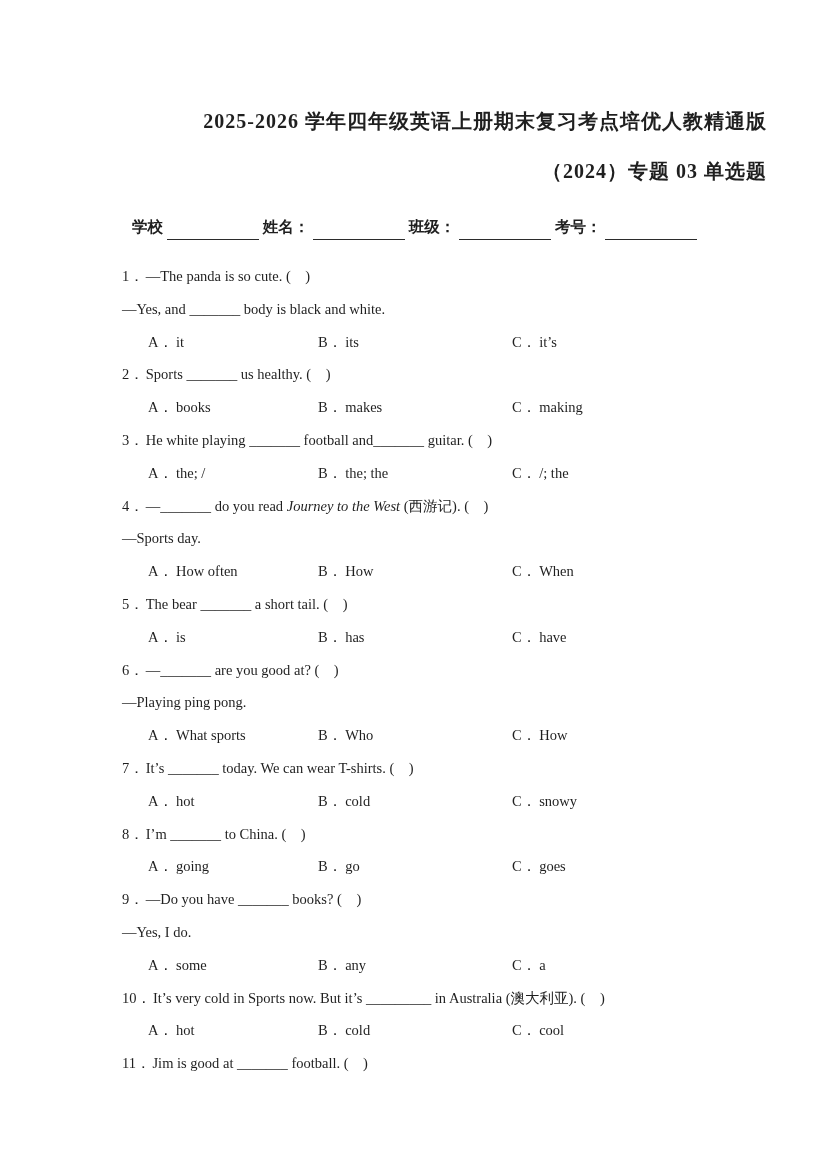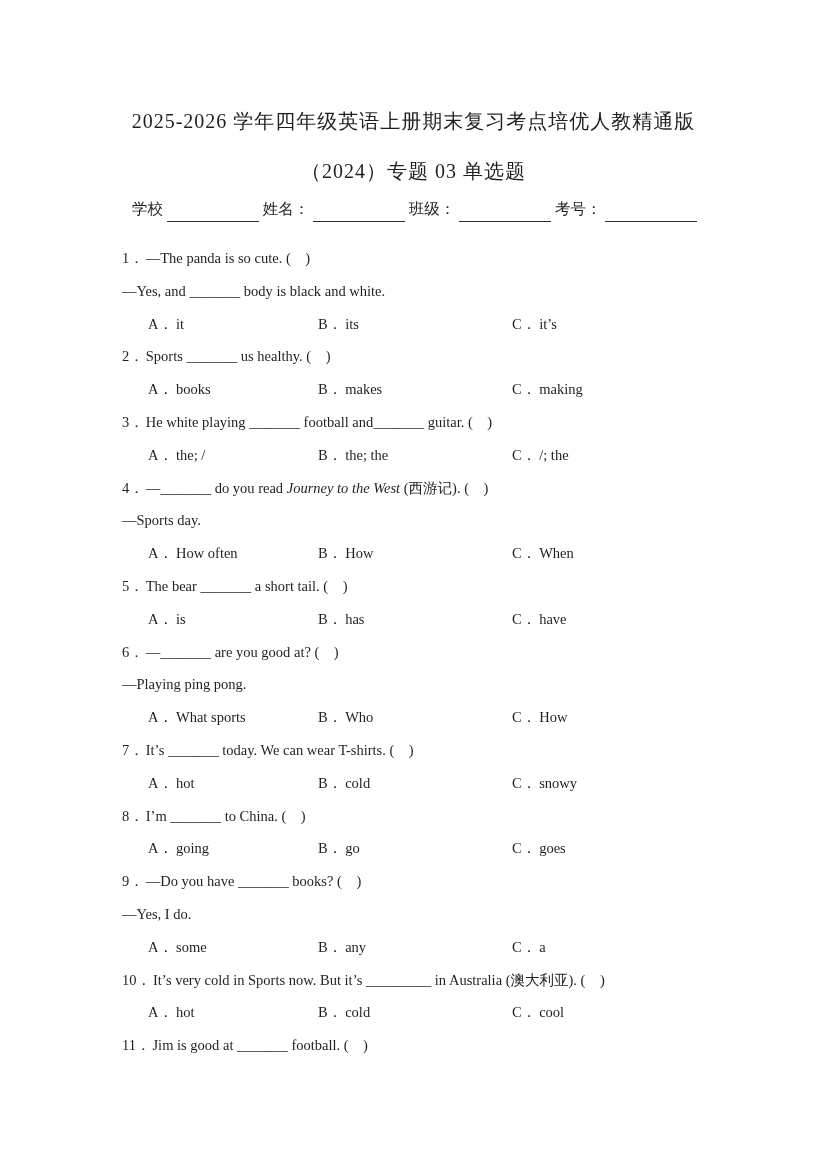--- a/index.html
+++ b/index.html
@@ -9,35 +9,35 @@
     background: #ffffff;
     font-family: "Liberation Serif", "DejaVu Serif", serif;
     color: #1f1f1f;
     overflow: hidden;
   }
   .page { position: relative; width: 827px; height: 1169px; }
 
   
   .doc-title {
     margin: 96px 60px 0 60px;
-    text-align: center;
-    font-weight: 400;
+    text-align: right;
+    font-weight: 700;
     font-size: 20px;
     letter-spacing: 1px;
   }
   .t-line { display: block; line-height: 50px; white-space: nowrap; }
 
   
   .header-fields {
-    margin: 0 130px 0 132px;
+    margin: 18px 130px 0 132px;
     display: flex;
     align-items: flex-end;
     column-gap: 4px;
     font-size: 15.5px;
-    font-weight: 400;
+    font-weight: 700;
     white-space: nowrap;
   }
   .h-label { line-height: 26px; }
   .h-line {
     display: inline-block;
     width: 94px;
     height: 17px;
     border-bottom: 1.4px solid #2b2b2b;
   }
 

